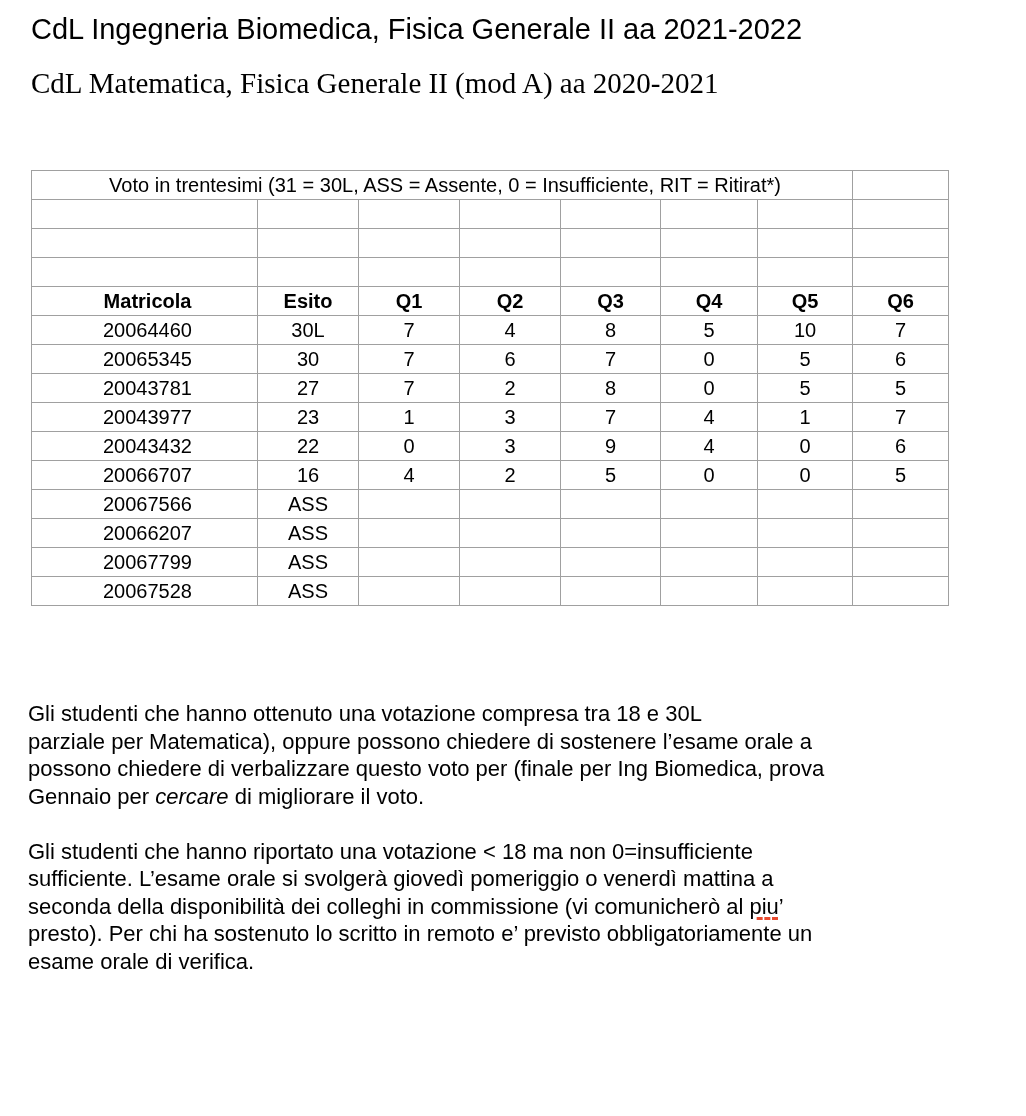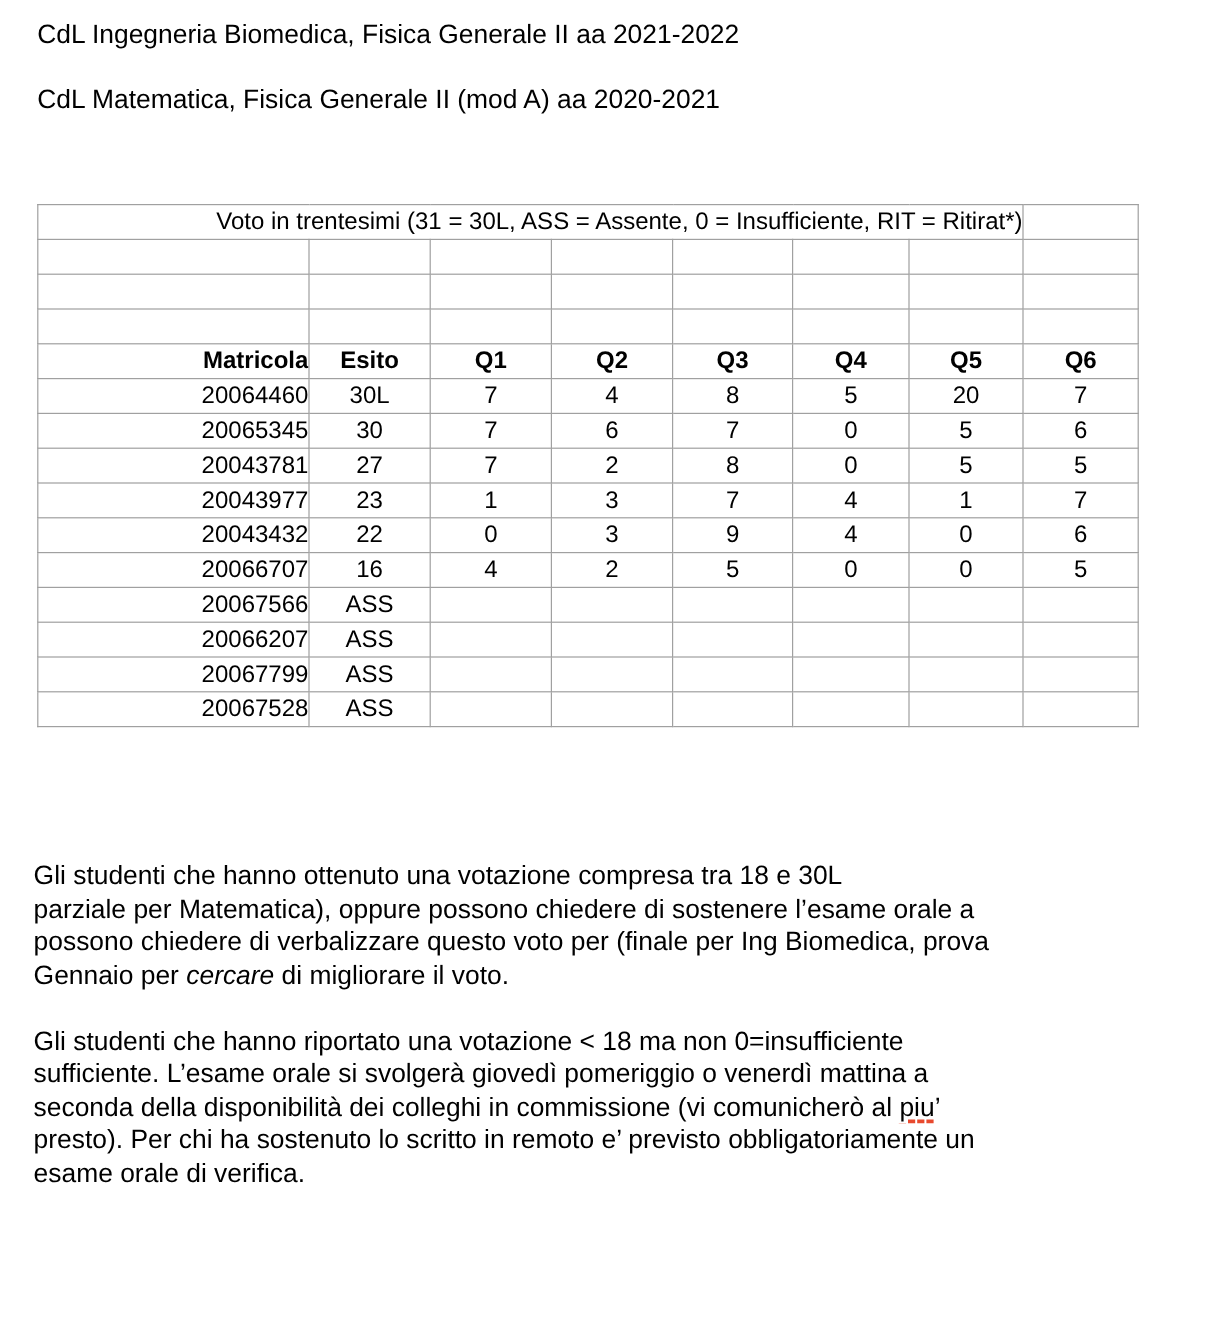--- a/index.html
+++ b/index.html
@@ -4,43 +4,43 @@
 <style>
   * { margin:0; padding:0; box-sizing:border-box; }
   html, body { background:#ffffff; }
   body {
     width:1026px; height:1116px; position:relative;
     font-family:"Liberation Sans", sans-serif; color:#000;
     overflow:hidden;
   }
   .title {
     position:absolute; left:31px;
-    font-size:22px; line-height:34px; font-weight:400; white-space:nowrap;
+    font-size:29px; line-height:34px; font-weight:400; white-space:nowrap;
   }
   #title1 { top:12px; }
-  #title2 { top:66px; }
+  #title2 { top:66px;font-family:Liberation Serif, serif; }
 
   table.results {
     position:absolute; left:31px; top:170px;
     width:917px; border-collapse:collapse; table-layout:fixed;
   }
   table.results td, table.results th {
     border:1px solid #a0a0a0;
     height:29px;
     font-size:20px; font-weight:400;
     padding:0; vertical-align:middle;
     white-space:nowrap; overflow:hidden;
   }
   table.results th { font-weight:700;margin-left:28px; }
-  .left   { text-align:right; padding-left:6px !important; }
+  .left   { text-align:center; padding-left:6px !important; }
   .center { text-align:center; }
 
   .bodytext {
     position:absolute; left:28px; top:700px; width:980px;
-    font-size:22px; line-height:27.5px;margin-top:16px;
+    font-size:22px; line-height:27.5px;
   }
   .paragraph { margin-bottom:27.5px; }
   .line { white-space:nowrap; }
   .italic { font-style:italic; }
   .bold   { font-weight:700; }
   .link   { color:#0000ee; text-decoration:underline; cursor:pointer; }
   .misspell {
     text-decoration-line:underline;
     text-decoration-style:dashed;
     text-decoration-color:#e8492e;
@@ -110,21 +110,21 @@
         <th class="center">Q5</th>
         <th class="center">Q6</th>
       </tr>
       <tr>
         <td class="left">20064460</td>
         <td class="center">30L</td>
         <td class="center">7</td>
         <td class="center">4</td>
         <td class="center">8</td>
         <td class="center">5</td>
-        <td class="center">20</td>
+        <td class="center">10</td>
         <td class="center">7</td>
       </tr>
       <tr>
         <td class="left">20065345</td>
         <td class="center">30</td>
         <td class="center">7</td>
         <td class="center">6</td>
         <td class="center">7</td>
         <td class="center">0</td>
         <td class="center">5</td>

